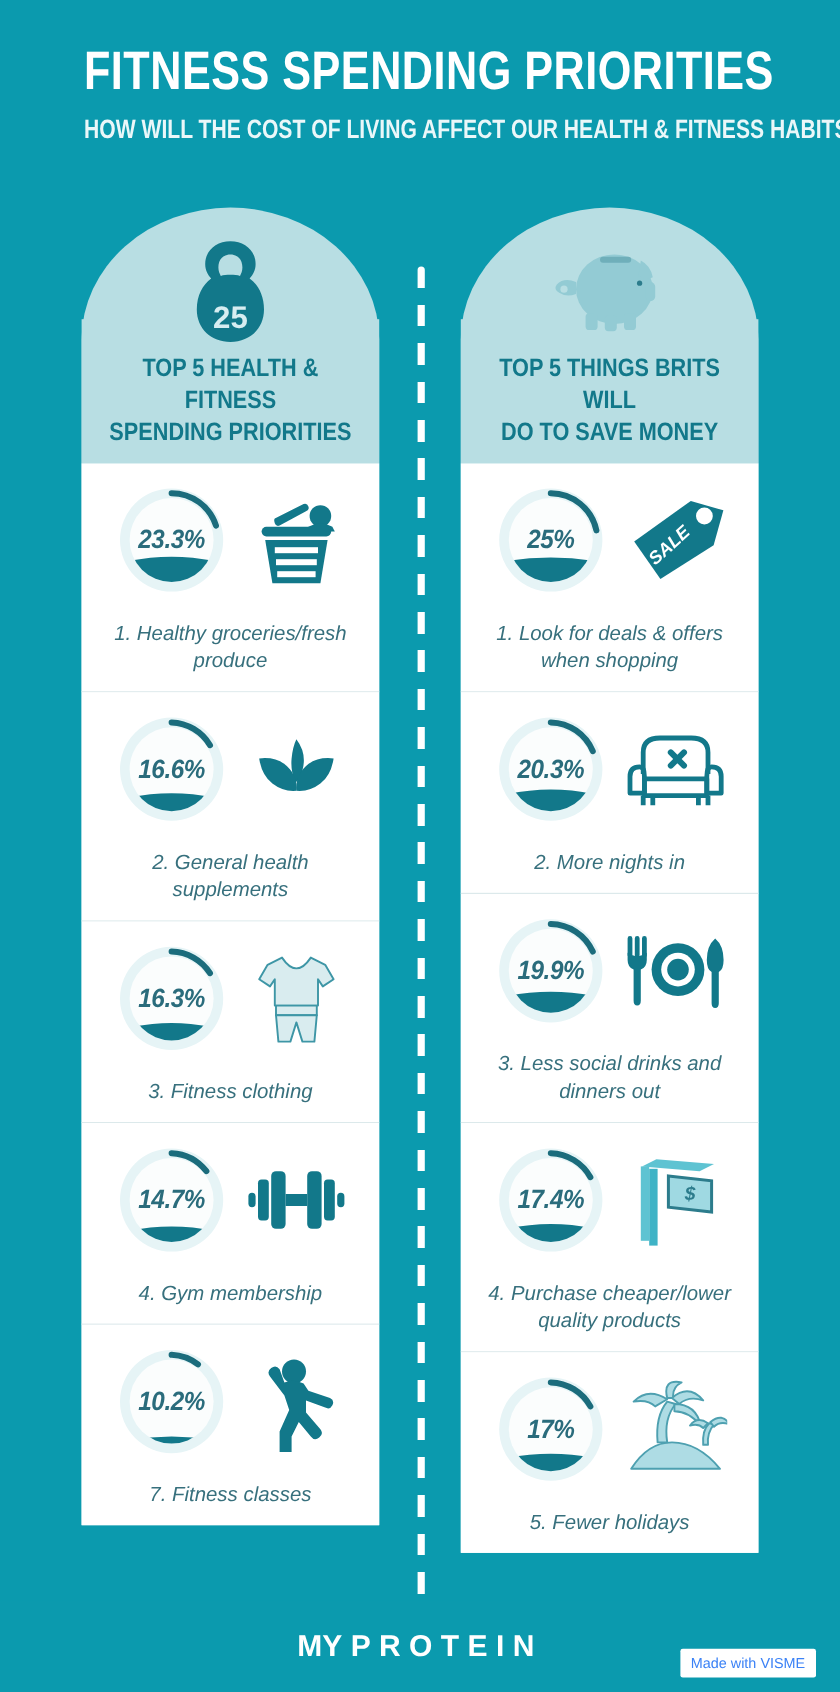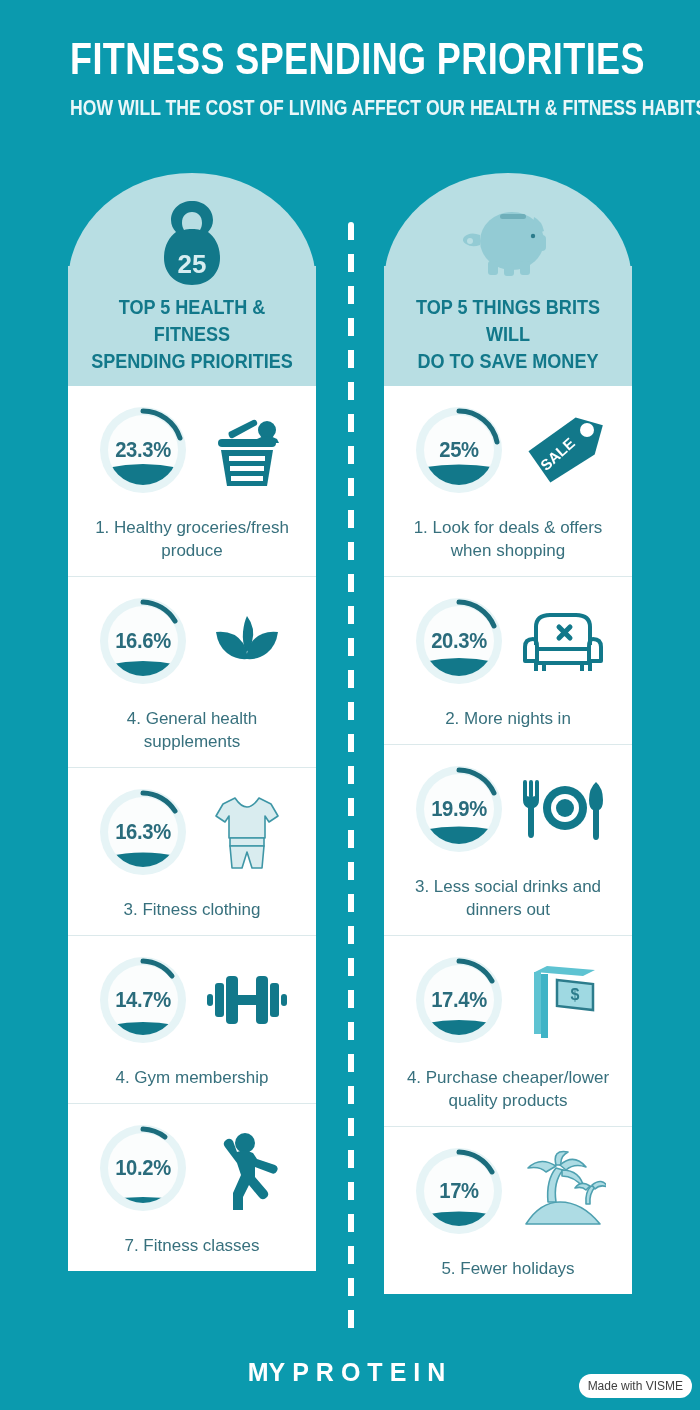--- a/index.html
+++ b/index.html
@@ -66,21 +66,21 @@
     position: absolute; left: 0; right: 0; bottom: 12px;
     text-align: center;
     color: #12788A;
     font-size: 21px;
     line-height: 27px;
     font-weight: 700;
     z-index: 2;
     transform: scaleX(0.86);
   }
 
-  .cards { background: #ffffff; }
+  .cards { background: #ffffff; font-style: italic; }
   .card {
     background: #FFFFFF;
     border-bottom: 1px solid #DCE9EB;
     padding: 14px 8px 14px;
     text-align: center;
   }
   .card:last-child { border-bottom: none; }
   .card-top {
     display: flex; align-items: center; justify-content: center;
     gap: 10px;
@@ -136,26 +136,26 @@
     color: #FFFFFF;
     font-size: 25px;
     font-weight: 700;
     letter-spacing: 7px;
     display: flex;
     align-items: baseline;
   }
   .brand .m { letter-spacing: 0px; }
   .visme {
     position: absolute;
-    right: 8px; bottom: 12px;
+    right: 20px; bottom: 12px;
     background: #FFFFFF;
-    color: #404040;
+    color: #3b82f6;
     font-size: 12px;
     padding: 5px 9px;
-    border-radius: 12px;
+    border-radius: 2px;
     white-space: nowrap;
   }
 </style>
 </head>
 <body>
 
 <div class="page">
 
   <div class="hero">
     <div class="hero-title">FITNESS SPENDING PRIORITIES</div>
@@ -237,21 +237,21 @@
             <div class="card-icon">
               <svg width="80" height="70" viewBox="0 0 80 70">
                 <g fill="#12788A">
                   <path d="M40 10 q9 12 5 26 -2 8-6 10 -4-10-3-20 1-10 4-16z"></path>
                   <path d="M9 26 q18-2 27 11 5 8 4 16 -11 1-20-6 -9-7-11-21z"></path>
                   <path d="M71 26 q-18-2-27 11 -5 8-4 16 11 1 20-6 9-7 11-21z"></path>
                 </g>
               </svg>
             </div>
           </div>
-          <div class="card-label">4. General health supplements</div>
+          <div class="card-label">2. General health supplements</div>
         </div>
 
         <div class="card">
           <div class="card-top">
             <div class="gauge">
               <svg width="100" height="100" viewBox="0 0 100 100">
                 <circle cx="50" cy="50" r="43" fill="#E6F4F6"></circle>
                 <circle cx="50" cy="50" r="35" fill="#FBFDFD"></circle>
                 <clipPath id="cl3">
                     <circle cx="50" cy="50" r="35"></circle>

